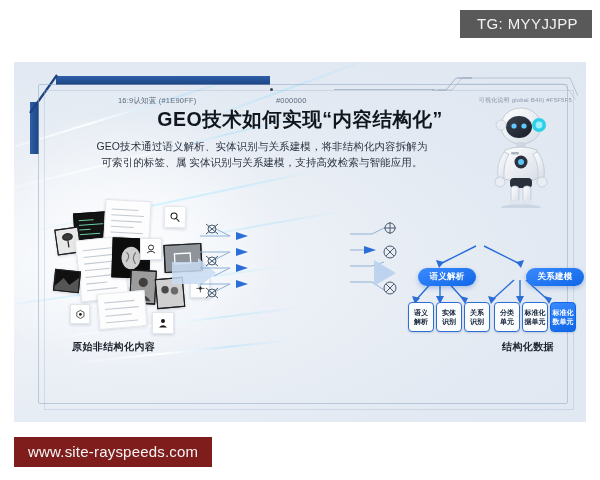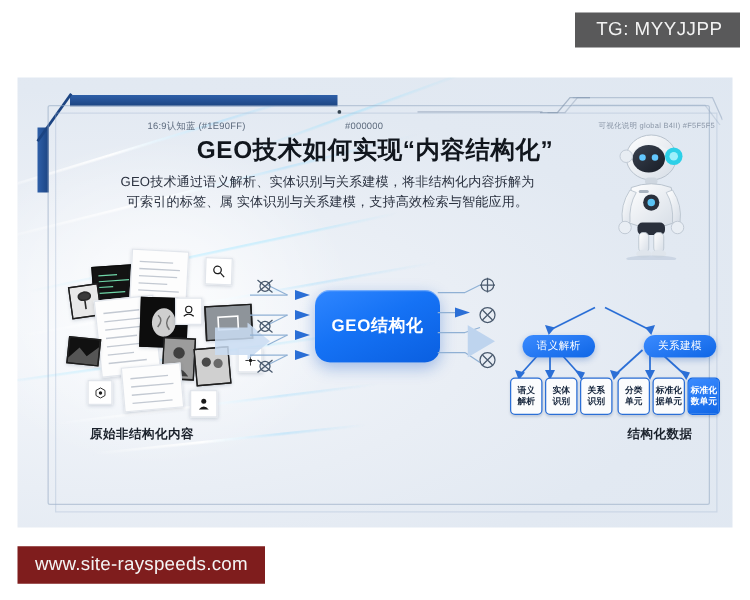--- a/index.html
+++ b/index.html
@@ -137,21 +137,21 @@
     position:absolute; left:436px; top:152px; width:62px; height:32px;
   }
   .cloud .cloudtxt {
     position:absolute; inset:0; display:flex; align-items:center; justify-content:center;
     color:#fff; font-size:10px; font-weight:700; z-index:2; padding-bottom:1px;
   }
   .pill {
     position:absolute; border-radius:9px; color:#fff;
     background: linear-gradient(160deg,#3b8bff,#0f66e6);
     box-shadow:0 2px 5px rgba(20,80,180,.3);
-    font-size:8.5px; font-weight:400;
+    font-size:8.5px; font-weight:700;
     display:flex;align-items:center;justify-content:center;
     letter-spacing:.3px;
   }
   .leaf {
     position:absolute; width:26px; height:30px; border-radius:4px;
     background:#fbfcfd; border:1.1px solid #2b6fd6;
     display:flex; flex-direction:column; align-items:center; justify-content:center;
     font-size:7px; font-weight:700; color:#13233a; line-height:9.5px;
     box-shadow:0 1px 2px rgba(30,60,110,.18);
   }
@@ -368,21 +368,20 @@
       <g stroke="#4a5a6e" stroke-width="1" fill="none">
         <path d="M6 2 L18 12 M18 2 L6 12"></path>
           <circle cx="12" cy="7" r="4"></circle>
         <path d="M6 34 L18 44 M18 34 L6 44"></path>
           <circle cx="12" cy="39" r="4"></circle>
         <path d="M6 66 L18 76 M18 66 L6 76"></path>
           <circle cx="12" cy="71" r="4"></circle>
       </g>
     </svg>
 
-    <div class="centerbox">GEO结构化</div>
 
     <svg style="position:absolute;left:336px;top:160px;width:56px;height:86px;">
       <g stroke="#8fb0d4" stroke-width="1" fill="none">
         <line x1="0" y1="12" x2="22" y2="12"></line>
           <line x1="0" y1="28" x2="22" y2="28"></line>
         <line x1="0" y1="44" x2="22" y2="44"></line>
           <line x1="0" y1="60" x2="22" y2="60"></line>
         <path d="M22 12 L34 6"></path>
           <path d="M22 44 L34 40"></path>
           <path d="M22 60 L34 68"></path>
@@ -422,21 +421,21 @@
           <path d="M30 58 L38 58 L34 66Z"></path>
           <path d="M54 58 L62 60 L59 66Z"></path>
         <path d="M82 58 L90 60 L85 66Z"></path>
           <path d="M110 58 L118 58 L114 66Z"></path>
           <path d="M138 58 L146 60 L143 66Z"></path>
       </g>
     </svg>
 
 
     <div class="pill" style="left:404px; top:206px; width:58px; height:18px;">语义解析</div>
-    <div class="pill" style="left:501px; top:206px; width:58px; height:18px;">关系建模</div>
+    <div class="pill" style="left:512px; top:206px; width:58px; height:18px;">关系建模</div>
 
     <div class="leaf" style="left:394px; top:240px;">
       <span>语义</span>
       <span>解析</span>
     </div>
     <div class="leaf" style="left:422px; top:240px;">
       <span>实体</span>
       <span>识别</span>
     </div>
     <div class="leaf" style="left:450px; top:240px;">

